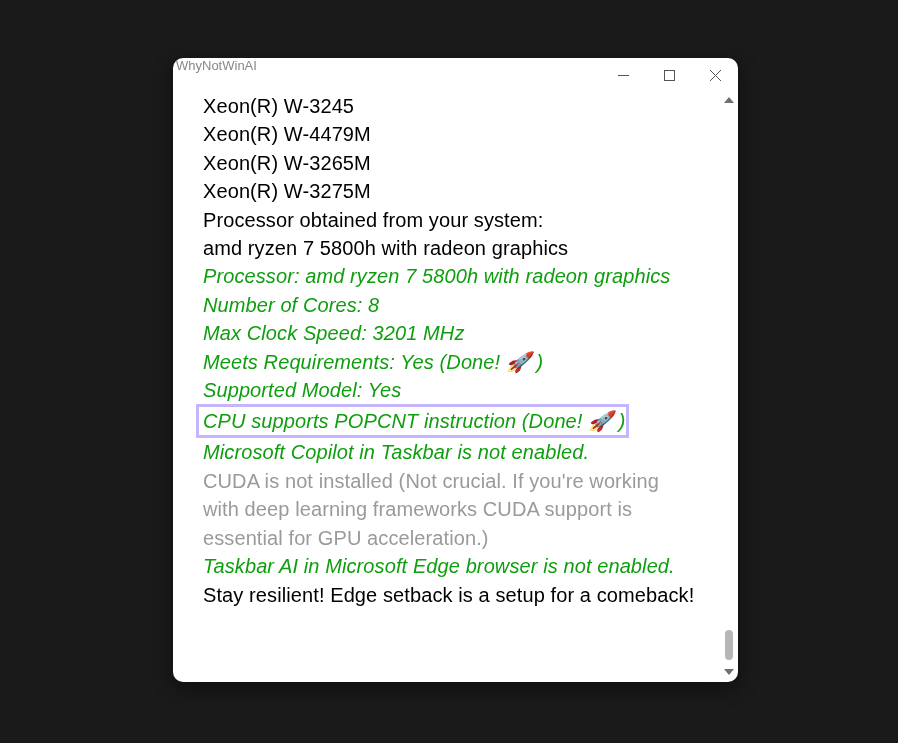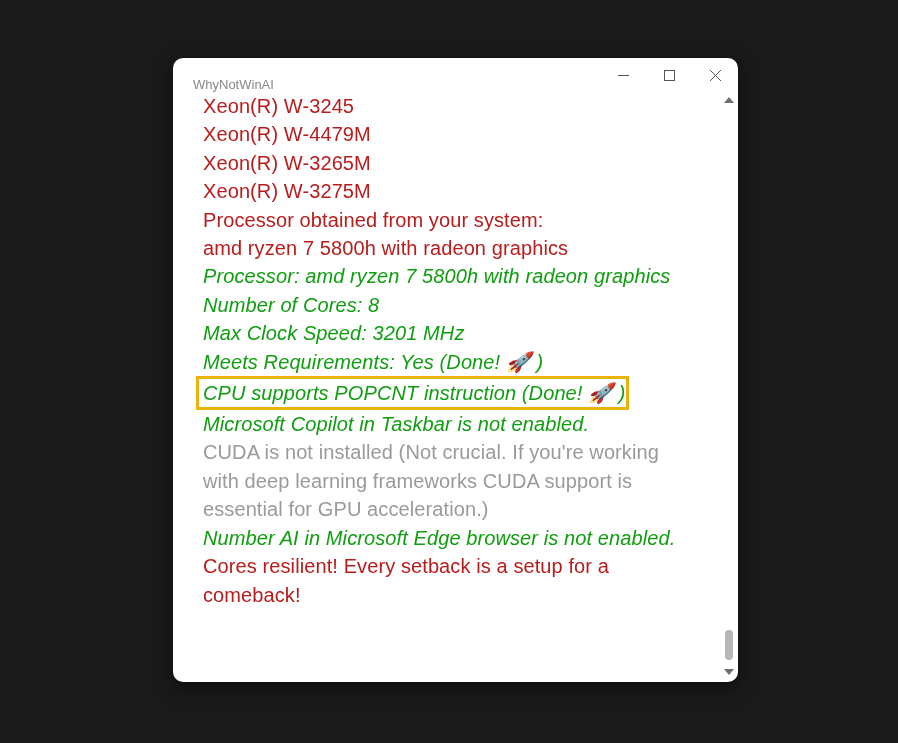--- a/index.html
+++ b/index.html
@@ -20,22 +20,22 @@
     background: #ffffff;
     border-radius: 10px;
     box-shadow: 0 6px 20px rgba(0,0,0,0.45);
     display: flex;
     flex-direction: column;
     overflow: hidden;
   }
   .titlebar {
     height: 34px;
     display: flex;
-    align-items: flex-end;
-    padding-left: 20px;
+    align-items: flex-start;
+    padding-left: 3px;
     flex-shrink: 0;
     user-select: none;
   }
   .titlebar-title {
     color: #888;
     font-size: 13px;
     flex: 1;
   }
   .win-btn {
     width: 46px;
@@ -57,23 +57,23 @@
     padding: 0 20px 6px 30px;
     overflow: hidden;
     font-size: 20px;
     line-height: 28.4px;
     color: #222;
     letter-spacing: 0.1px;
   }
   .line { white-space: pre-wrap; }
   .green { color: #0f9e0f; font-style: italic; }
   .gray  { color: #9a9a9a; }
-  .black { color: #b91c1c; }
+  .black { color: #000000; }
   .highlight-box {
-    border: 3px solid #eab308;
+    border: 3px solid #c4b5fd;
     margin-left: -7px;
     margin-right: 30px;
     padding-left: 4px;
     padding-top: 1px;
     padding-bottom: 1px;
     display: inline-block;
     line-height: 26px;
   }
   .scrollbar {
     width: 18px;
@@ -130,29 +130,30 @@
           <div class="line black">Xeon(R) W-3245</div>
           <div class="line black">Xeon(R) W-4479M</div>
           <div class="line black">Xeon(R) W-3265M</div>
           <div class="line black">Xeon(R) W-3275M</div>
           <div class="line black">Processor obtained from your system:</div>
           <div class="line black">amd ryzen 7 5800h with radeon graphics</div>
           <div class="line green">Processor: amd ryzen 7 5800h with radeon graphics</div>
           <div class="line green">Number of Cores: 8</div>
           <div class="line green">Max Clock Speed: 3201 MHz</div>
           <div class="line green">Meets Requirements: Yes (Done! 🚀 )</div>
+          <div class="line green">Supported Model: Yes</div>
         </div>
       <div class="highlight-box green">
         <span>CPU supports POPCNT instruction (Done! 🚀 )</span>
       </div>
       <div id="lines-after">
           <div class="line green">Microsoft Copilot in Taskbar is not enabled.</div>
           <div class="line gray">CUDA is not installed (Not crucial. If you're working with deep learning frameworks CUDA support is essential for GPU acceleration.)</div>
-          <div class="line green">Number AI in Microsoft Edge browser is not enabled.</div>
-          <div class="line black">Cores resilient! Every setback is a setup for a comeback!</div>
+          <div class="line green">Taskbar AI in Microsoft Edge browser is not enabled.</div>
+          <div class="line black">Stay resilient! Edge setback is a setup for a comeback!</div>
         </div>
     </div>
 
     <div class="scrollbar">
       <div class="scroll-arrow up">
         <svg width="10" height="6" viewBox="0 0 10 6">
             <path d="M0 6 L5 0 L10 6 Z" fill="#707070"></path>
           </svg>
       </div>
       <div class="scroll-thumb"></div>

